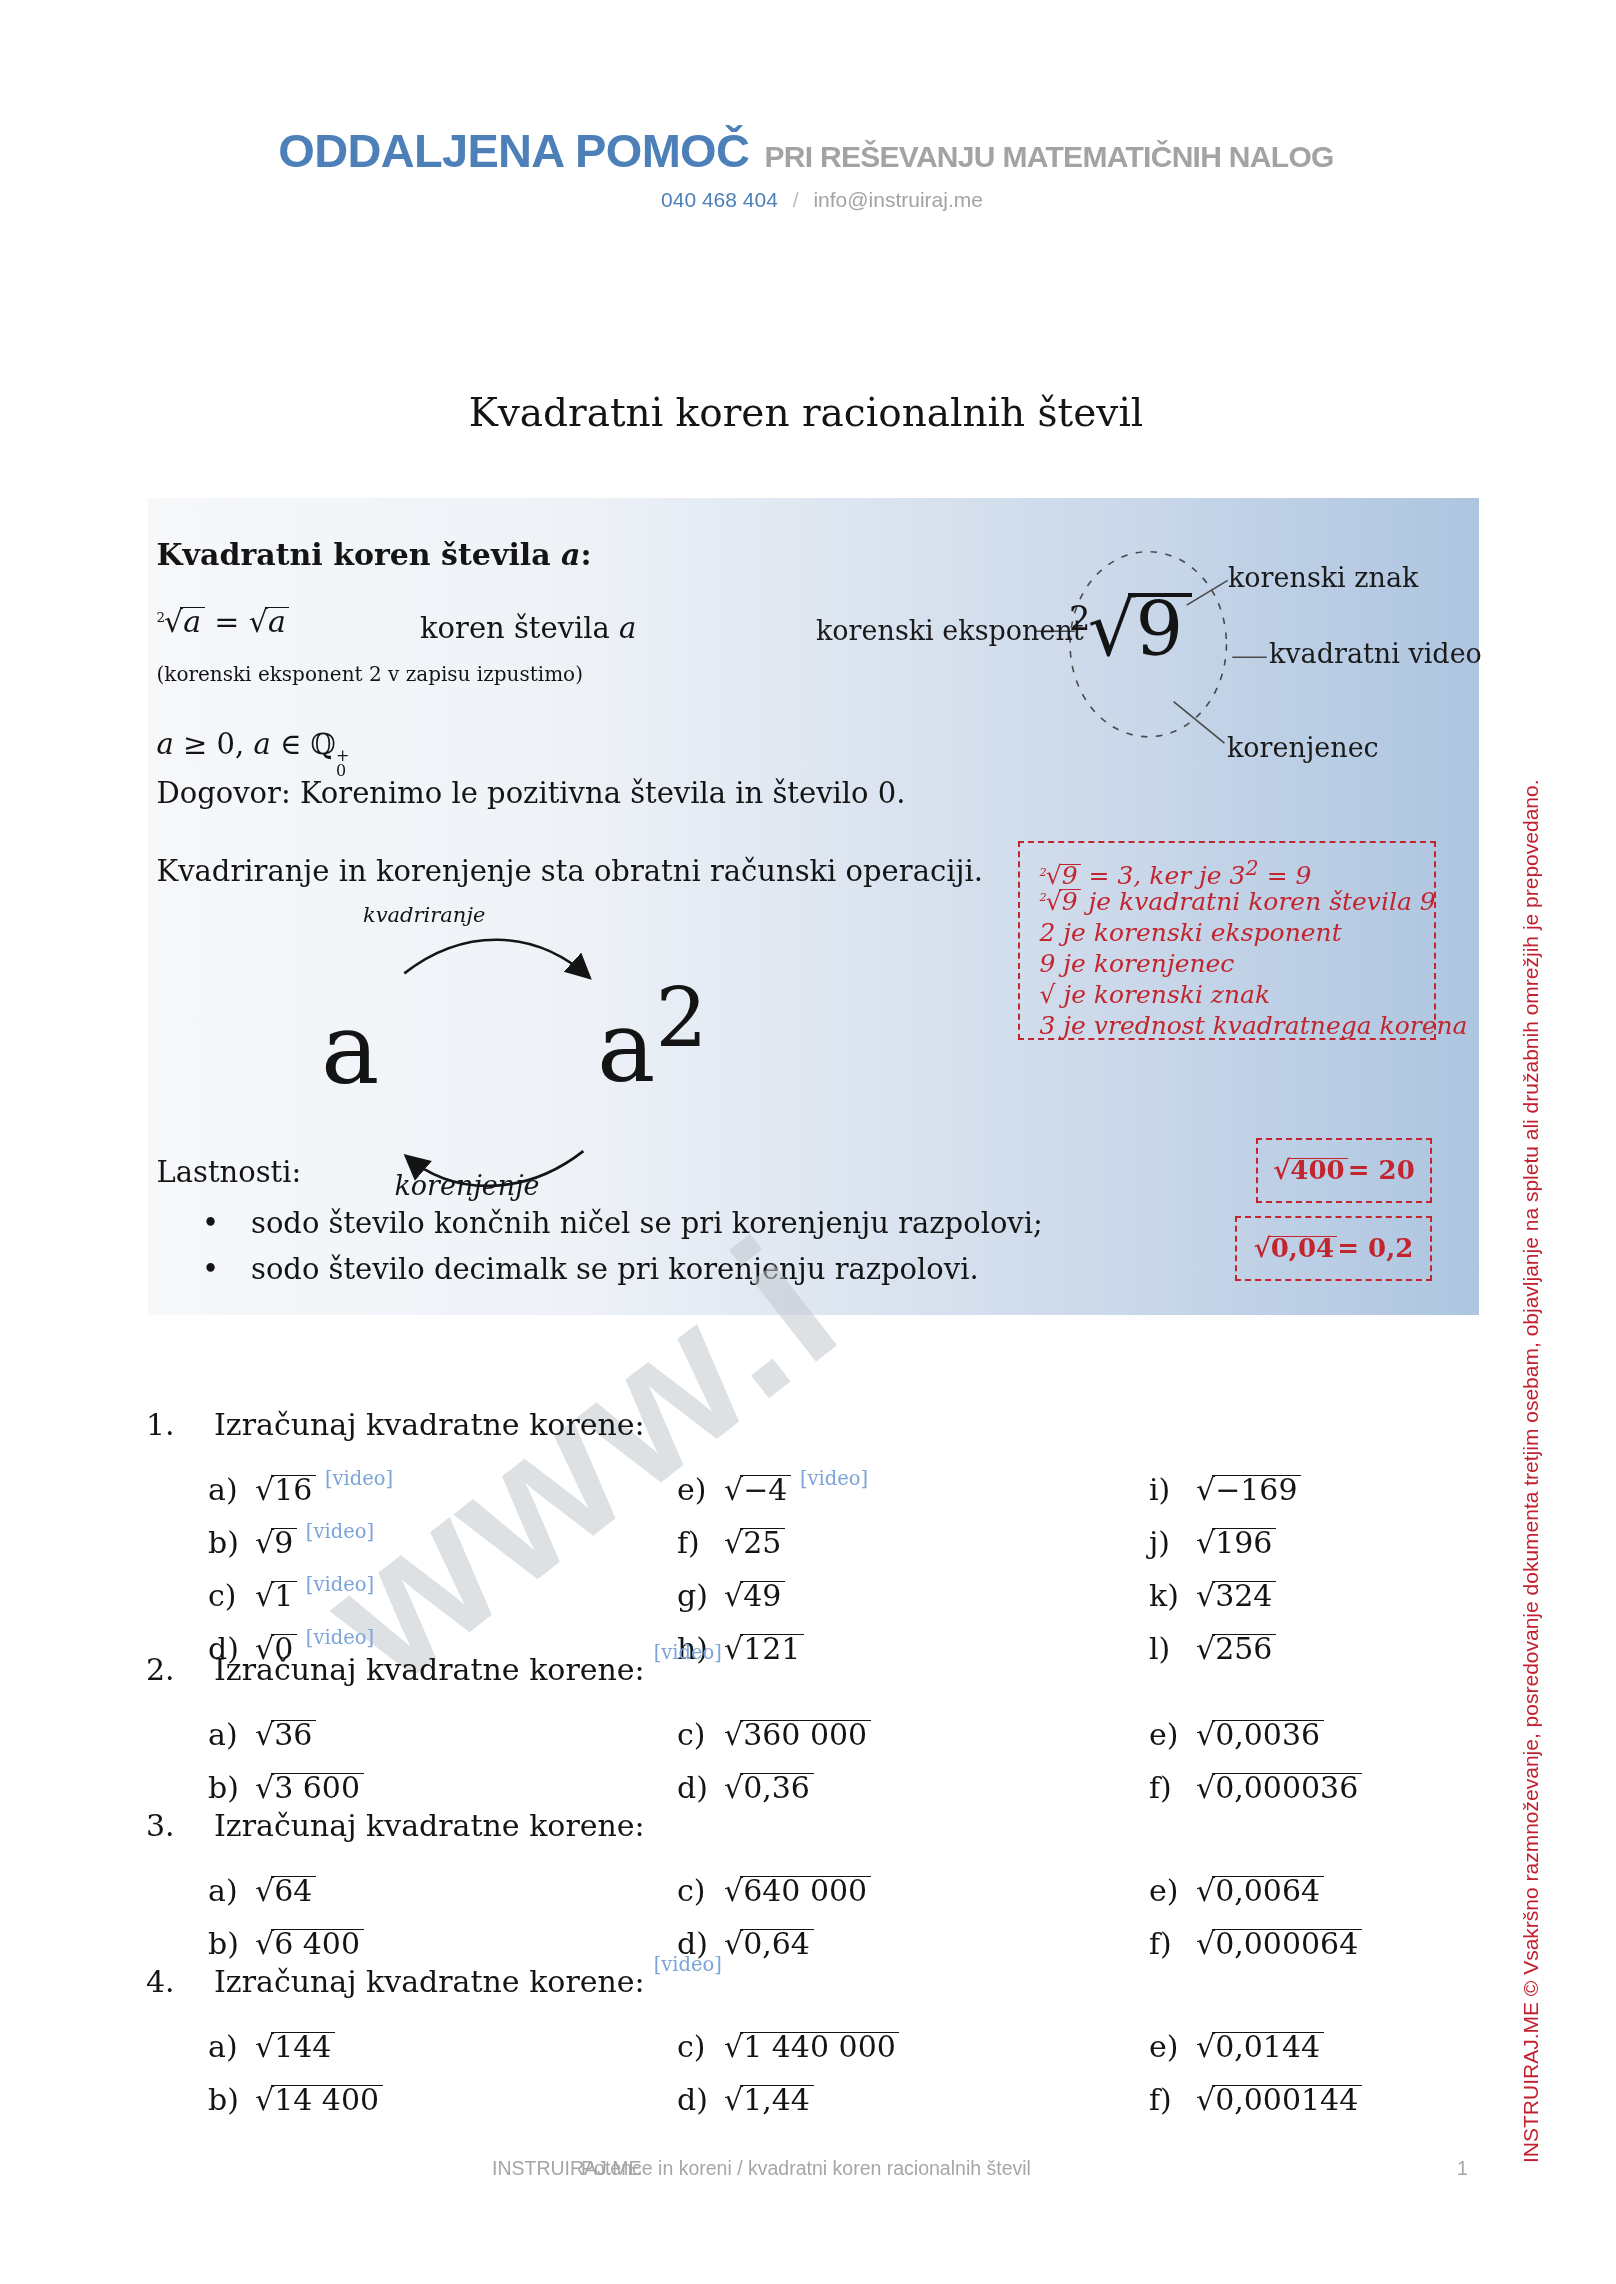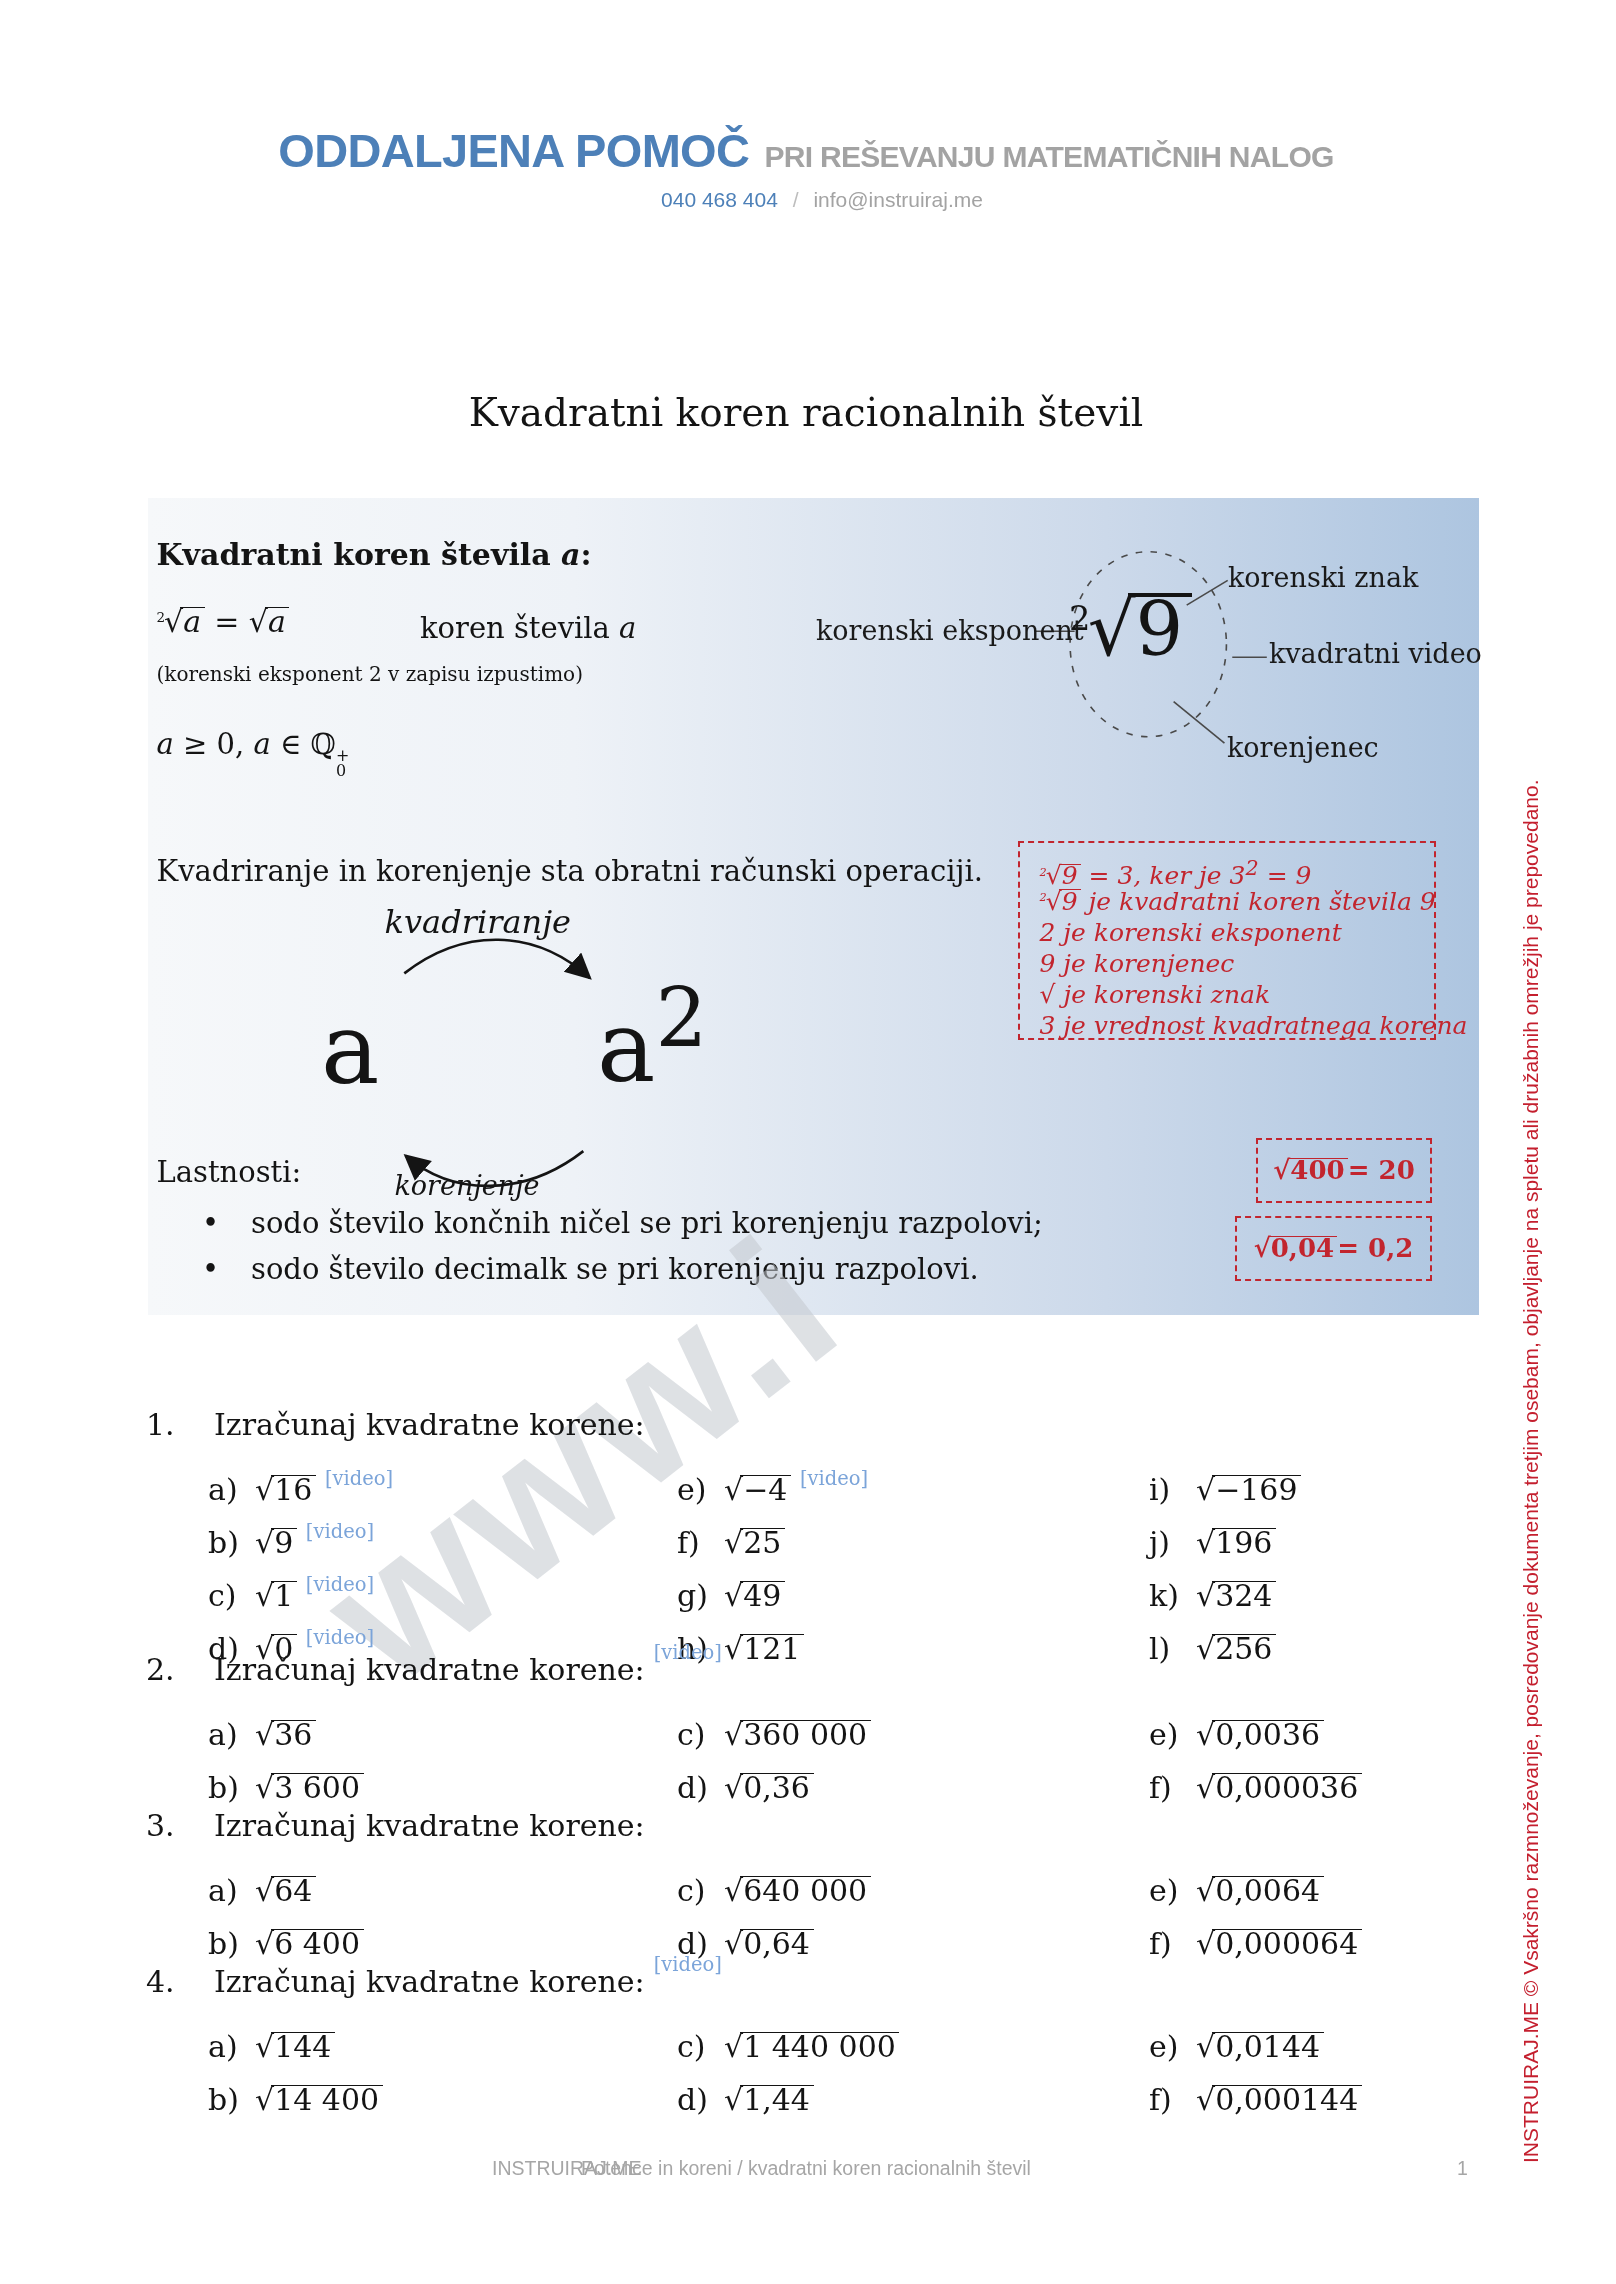--- a/index.html
+++ b/index.html
@@ -44,21 +44,21 @@
   .d9-label{font-size:27px;color:#1a1a1a;white-space:nowrap;}
   .d9-sign{left:1080px;top:63px;}
   .d9-exp{left:668px;top:116px;}
   .d9-root-lab{left:1121px;top:139px;}
   .d9-rad{left:1079px;top:233px;}
 
   
   .cyc-svg{left:152px;top:407px;width:456px;height:306px;}
   .cyc-a{left:173px;top:490px;font-size:98px;}
   .cyc-a2{left:449px;top:470px;font-size:98px;}
-  .cyc-top{left:215px;top:404px;width:208px;text-align:right;font-size:32px;font-style:italic;}
+  .cyc-top{left:215px;top:404px;width:208px;text-align:left;font-size:21px;font-style:italic;}
   .cyc-bottom{left:215px;top:671px;width:208px;text-align:center;font-size:27px;font-style:italic;}
 
   
   .redbox{left:870px;top:343px;width:418px;height:199px;border:2px dashed var(--red);
           color:var(--red);font-style:italic;font-size:25px;box-sizing:border-box;
           padding:11.7px 6.5px 0 19.5px;}
   .redbox .rb-line{height:31px;white-space:nowrap;}
 
   
   .ib-props-h{left:8.5px;top:656px;font-size:29px;}
@@ -134,20 +134,21 @@
 
   <div class="infobox">
     <div class="ib-heading">Kvadratni koren števila <i>a</i>:</div>
     <div class="ib-formula"><span class="sq"><sup class="ix">2</sup><span class="rt">√</span><span class="v"><i>a</i></span></span> = <span class="sq"><span class="rt">√</span><span class="v"><i>a</i></span></span></div>
     <div class="ib-formula-label">koren števila <i>a</i></div>
     <div class="ib-note">(korenski eksponent 2 v zapisu izpustimo)</div>
     <div class="ib-domain"><i>a</i> ≥ 0, <i>a</i> ∈ ℚ<span class="ss">
           <span>+</span>
           <span>0</span>
         </span></div>
+    <div class="ib-agreement">Dogovor: Korenimo le pozitivna števila in število 0.</div>
     <div class="ib-inverse">Kvadriranje in korenjenje sta obratni računski operaciji.</div>
 
     <div class="d9-svg">
       <svg width="482" height="241" viewBox="0 0 740 370">
         <ellipse cx="223" cy="160" rx="120" ry="142" fill="none" stroke="#4a4a4a" stroke-width="2.5" stroke-dasharray="10 13"></ellipse>
         <line x1="282" y1="100" x2="345" y2="62" stroke="#4a4a4a" stroke-width="2.5"></line>
         <line x1="50" y1="140" x2="110" y2="140" stroke="#4a4a4a" stroke-width="2.5"></line>
         <line x1="352" y1="180" x2="405" y2="180" stroke="#4a4a4a" stroke-width="2.5"></line>
         <line x1="262" y1="248" x2="340" y2="312" stroke="#4a4a4a" stroke-width="2.5"></line>
       </svg>

